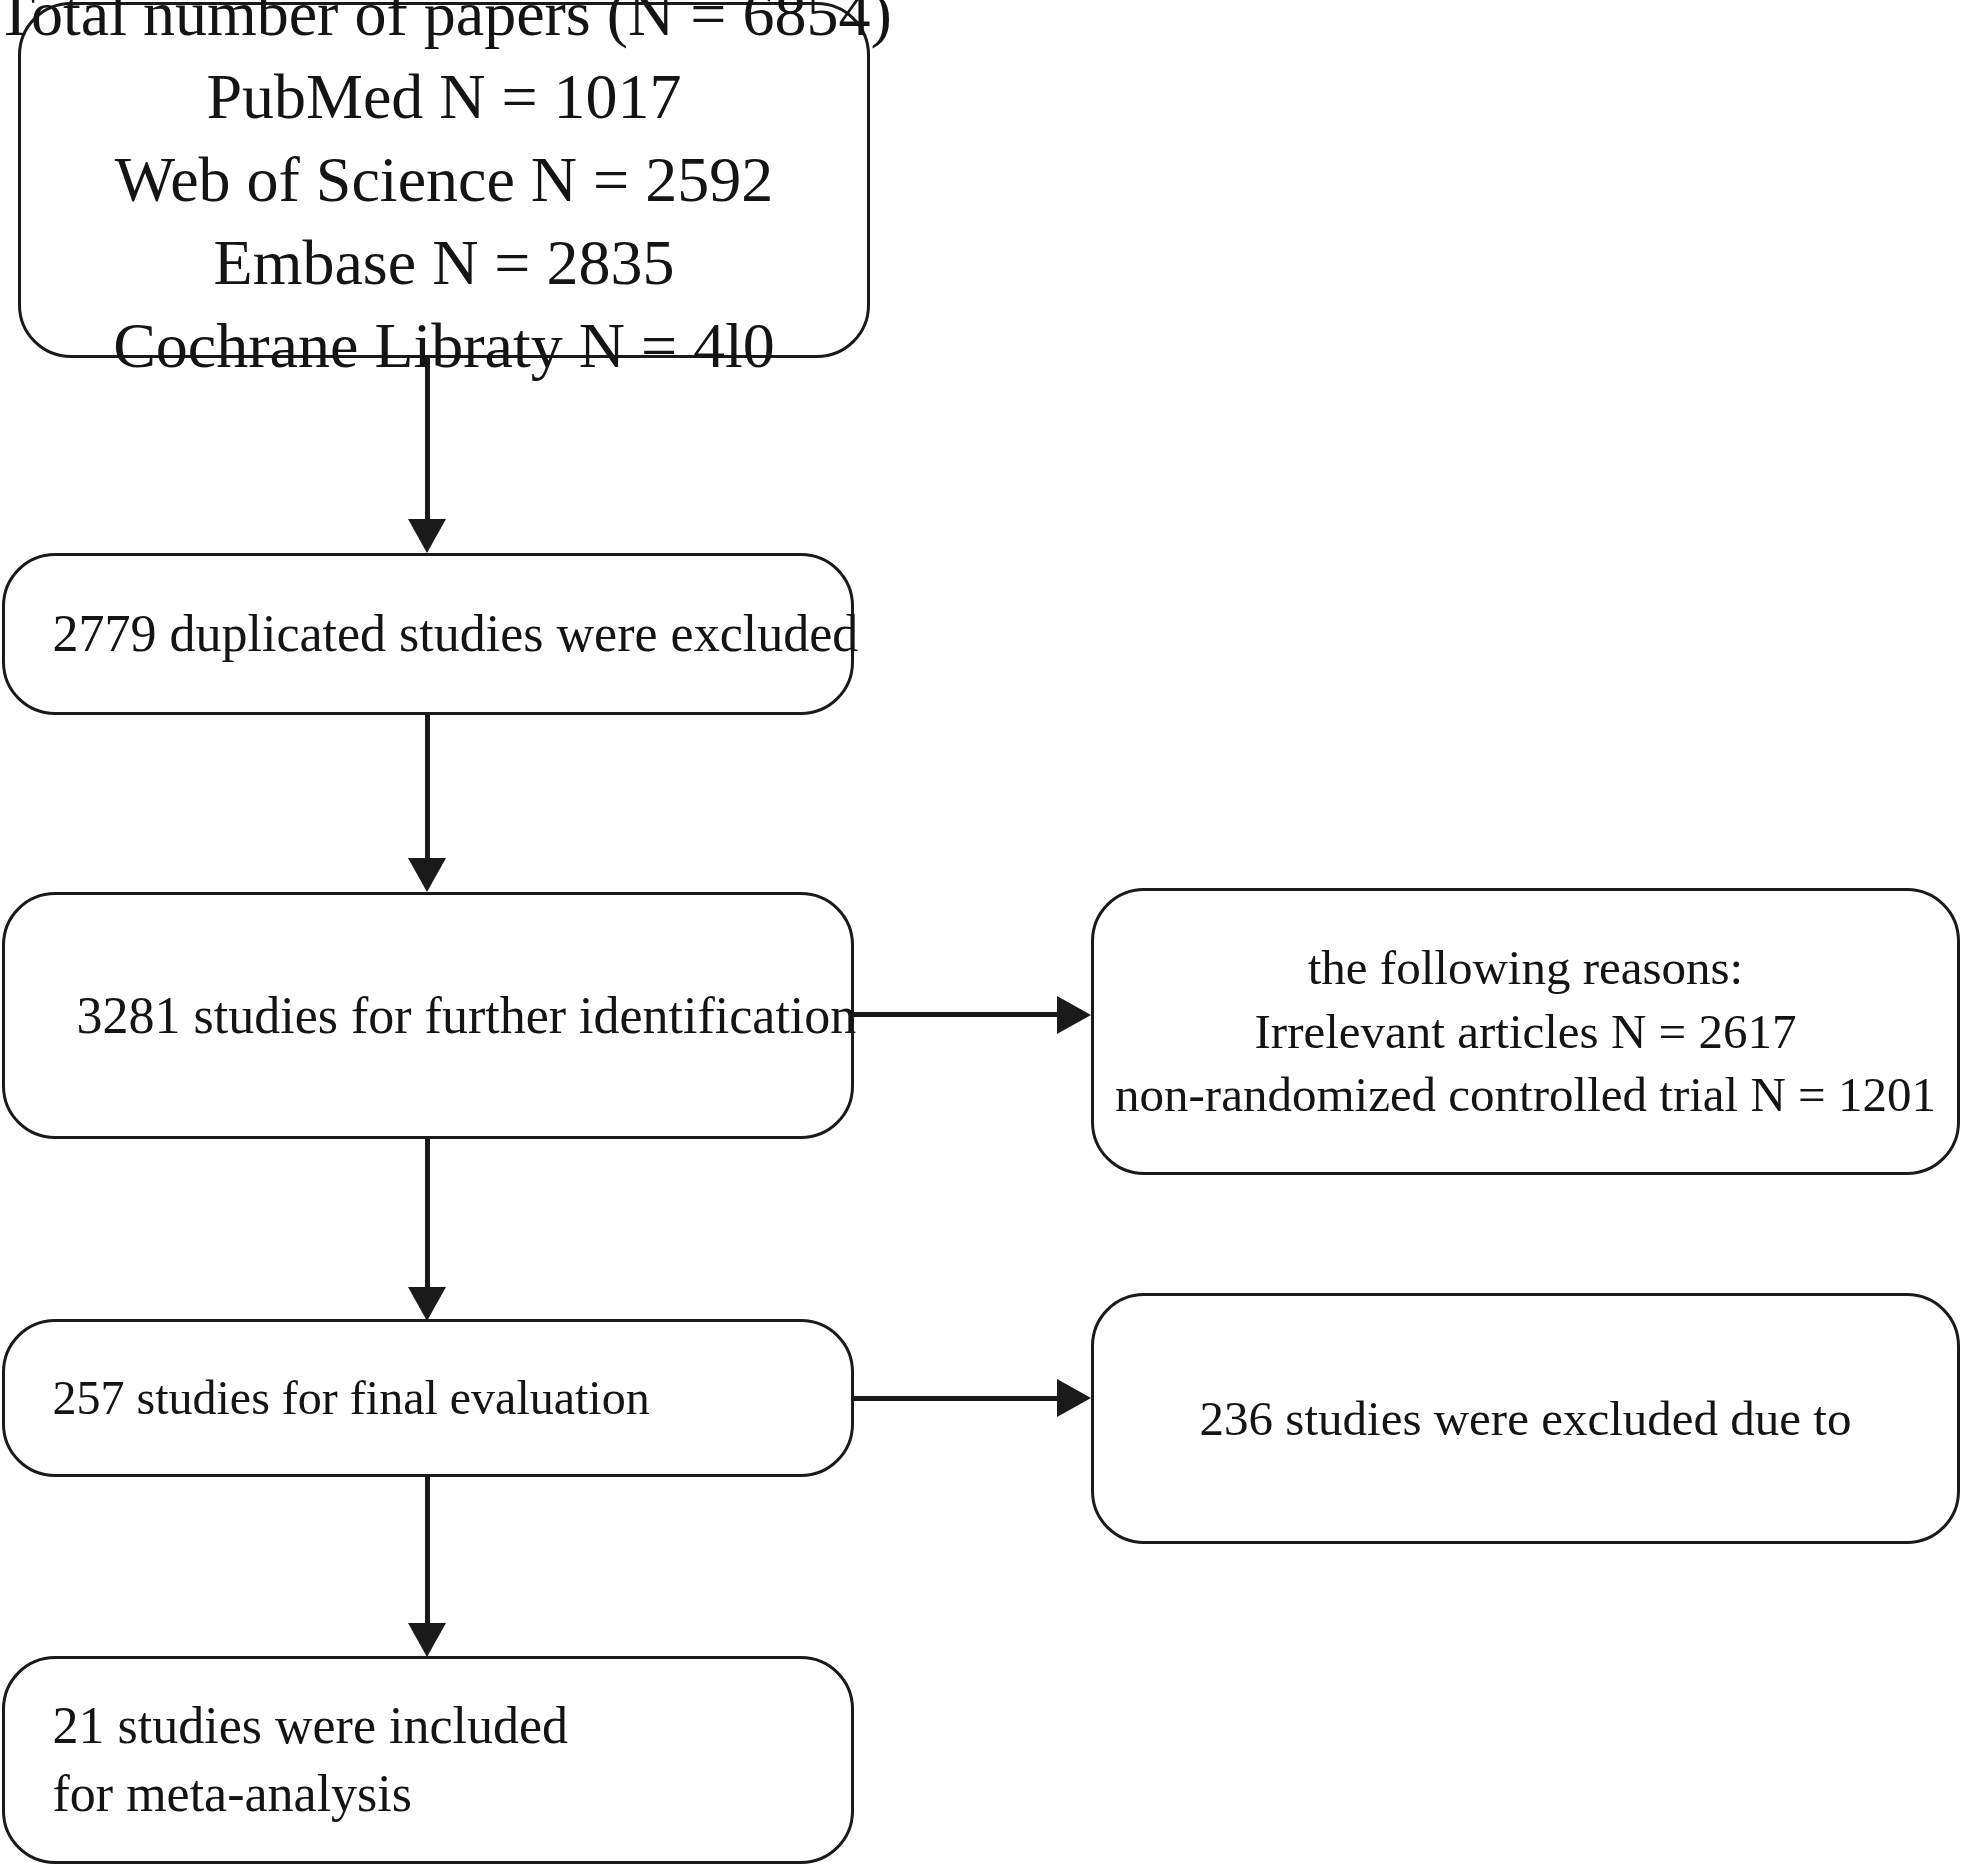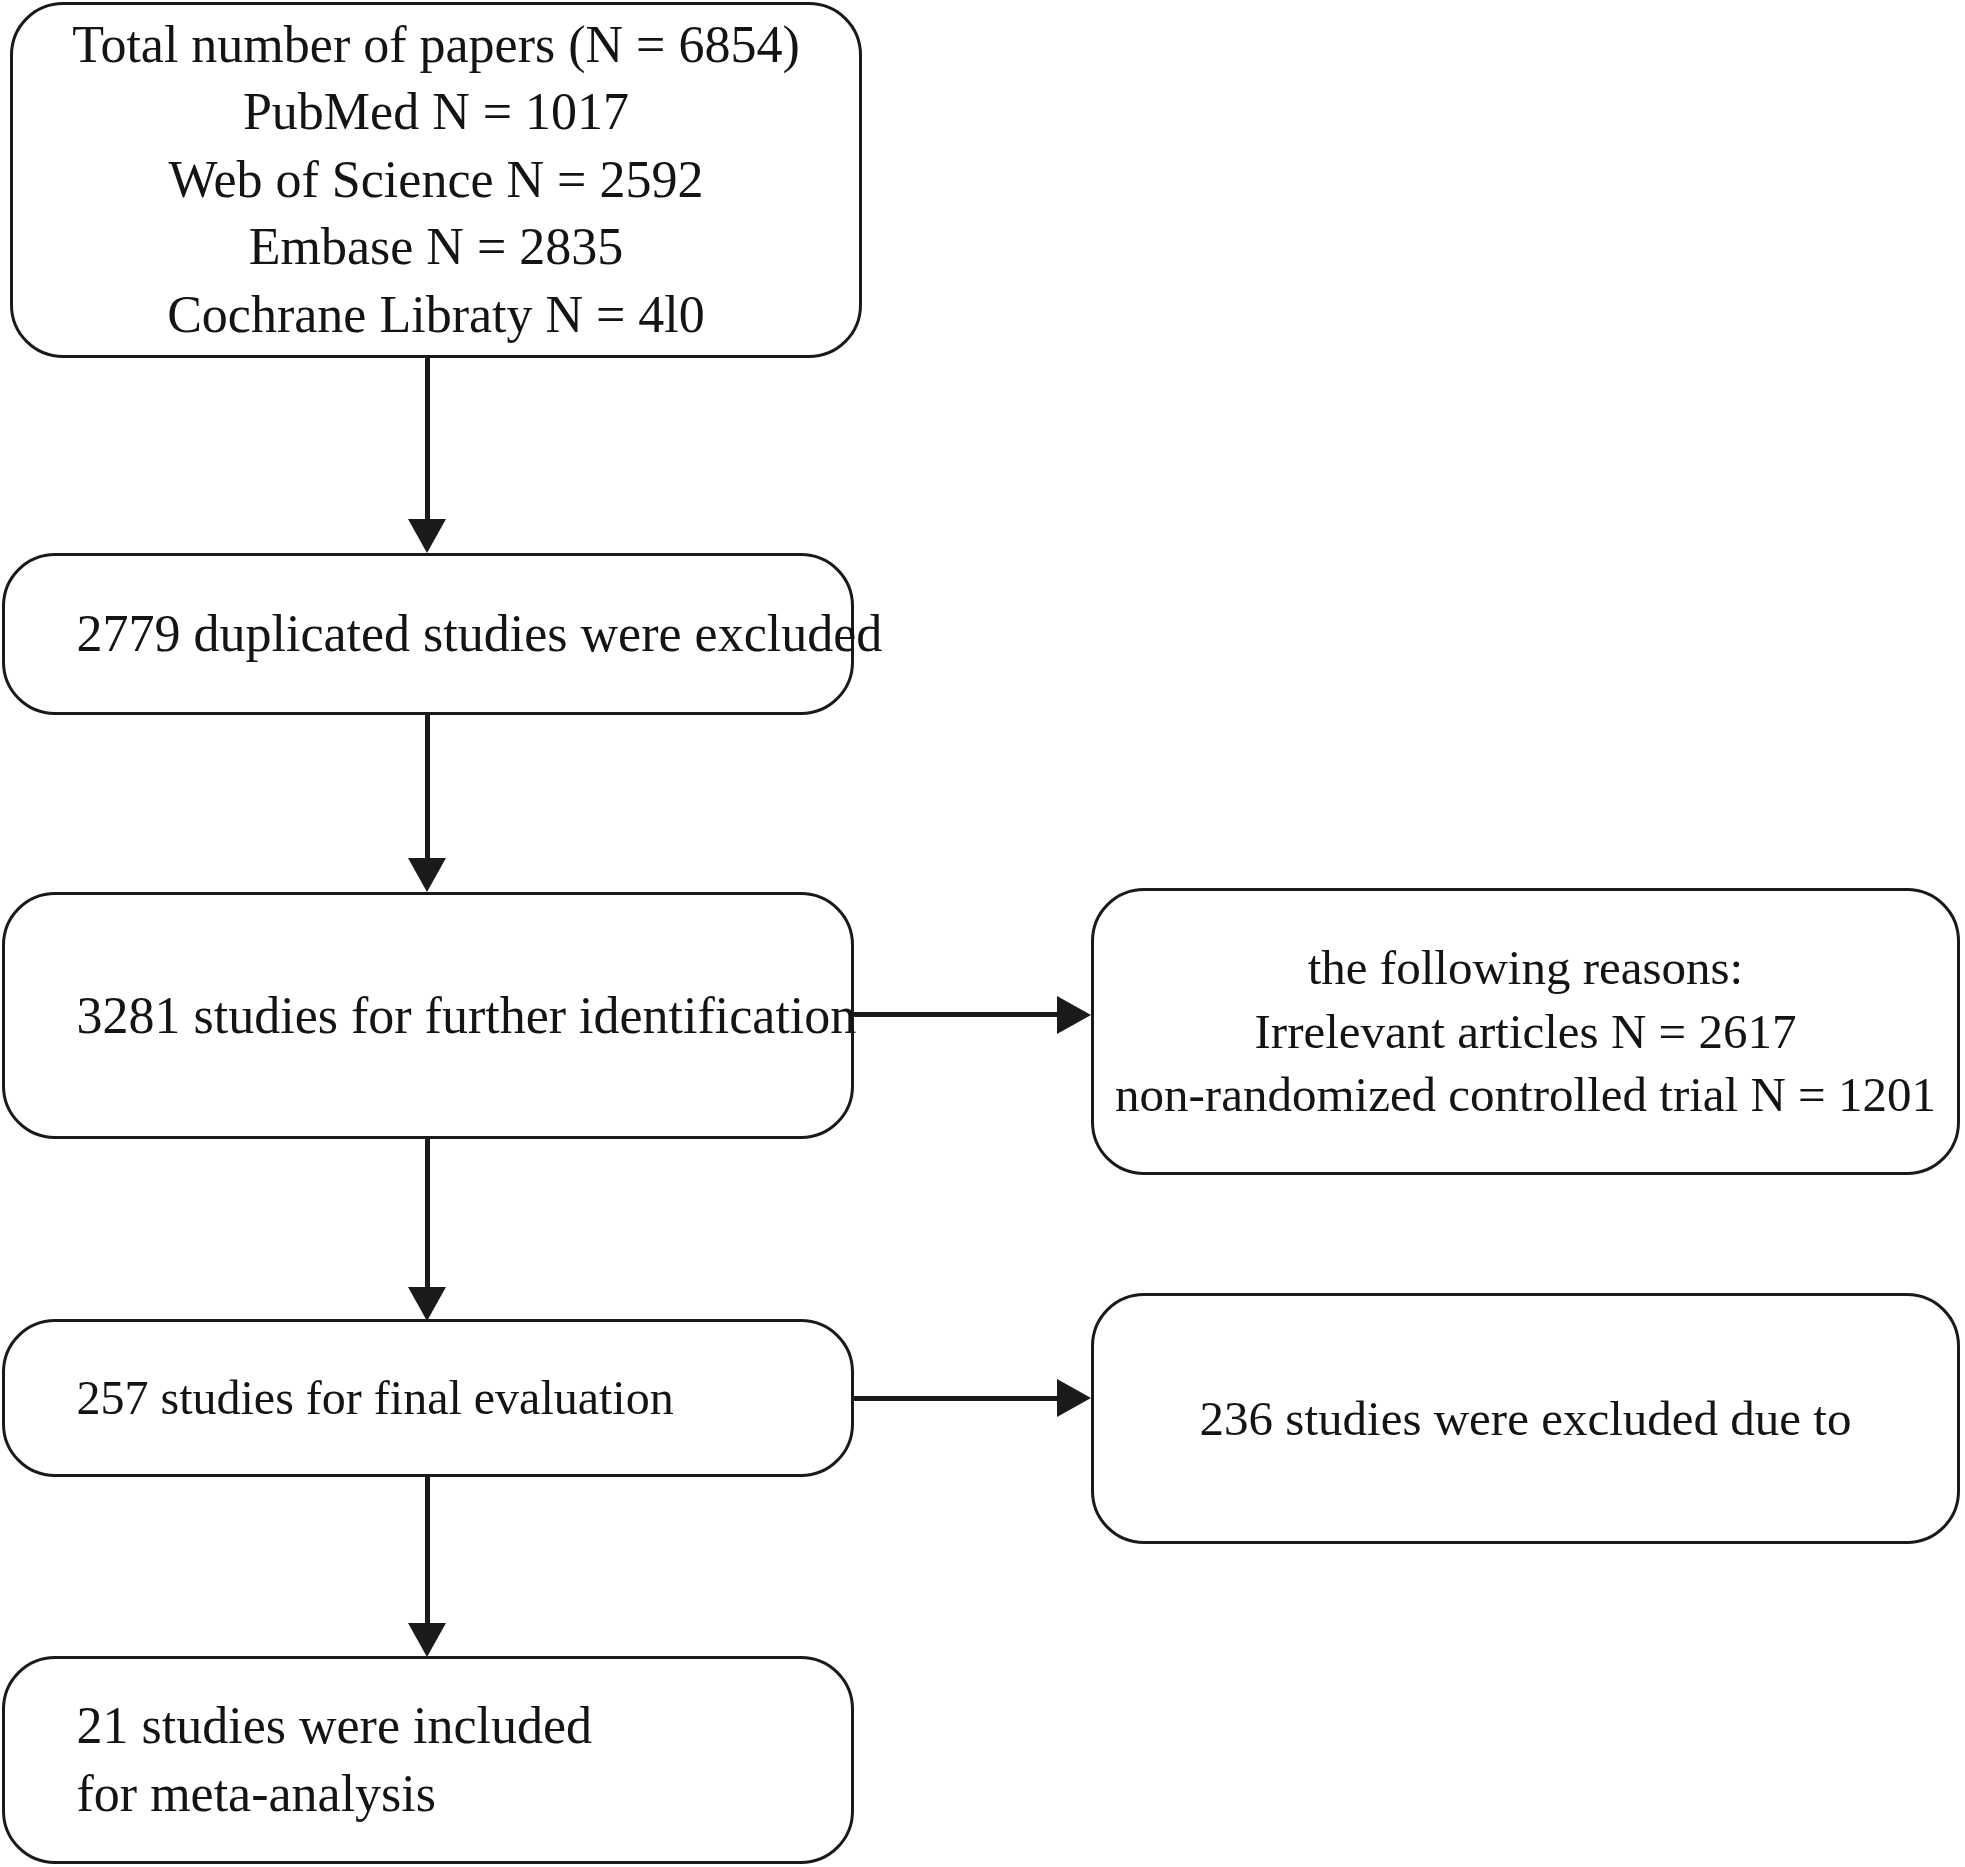--- a/index.html
+++ b/index.html
@@ -29,31 +29,31 @@
     text-align: center;
     color: #141414;
     line-height: 1.30;
     padding: 7.4px 20.6px;
   }
   .node .line {
     display: block;
     white-space: nowrap;
   }
   
-  #node-sources      { left: 10px;    top: 1.5px;    width: 852px; height: 356px; font-size: 52px; }
+  #node-sources      { left: 18px;    top: 1.5px;    width: 852px; height: 356px; font-size: 64px; }
   #node-duplicates   { left: 1.5px;    top: 553px;  width: 852px; height: 162px; font-size: 52px; }
   #node-identified   { left: 1.5px;    top: 892px; width: 852px; height: 247px; font-size: 52px; }
   #node-evaluation   { left: 1.5px;    top: 1319px; width: 852px; height: 158px; font-size: 48px; }
   #node-included     { left: 1.5px;    top: 1656px; width: 852px; height: 208px; font-size: 52px; }
   #node-excluded-reasons { left: 1091px; top: 888px; width: 869px; height: 287px; font-size: 49px; }
   #node-excluded-data    { left: 1091px; top: 1293px; width: 869px; height: 251px; font-size: 49px; align-items: center; }
 
   #node-duplicates, #node-evaluation, #node-included {
     align-items: flex-start;
-    padding-left: 72px;
+    padding-left: 48px;
   }
   #node-identified { align-items: flex-start; padding-left: 72px; }
   #node-included .line { text-align: right; }
 
   
   .connector {
     position: absolute;
     background: #1a1a1a;
   }
   .v-line { width: 5.2px; }

